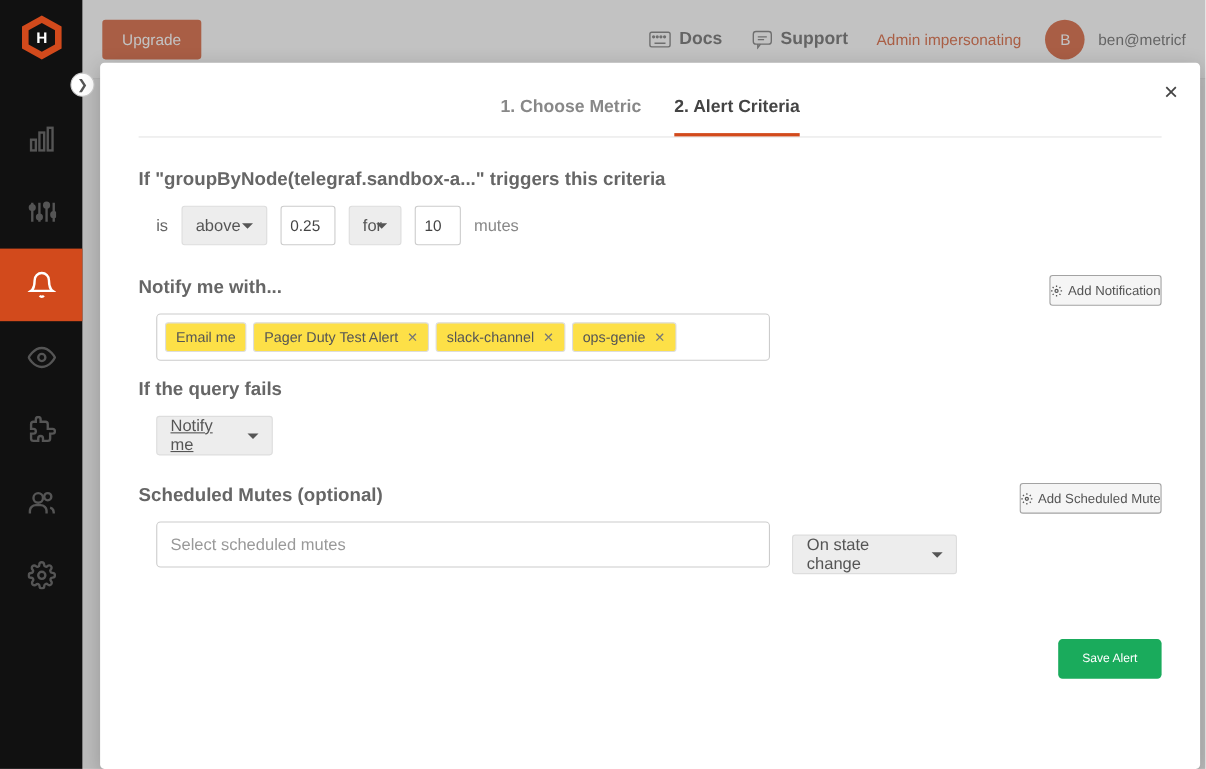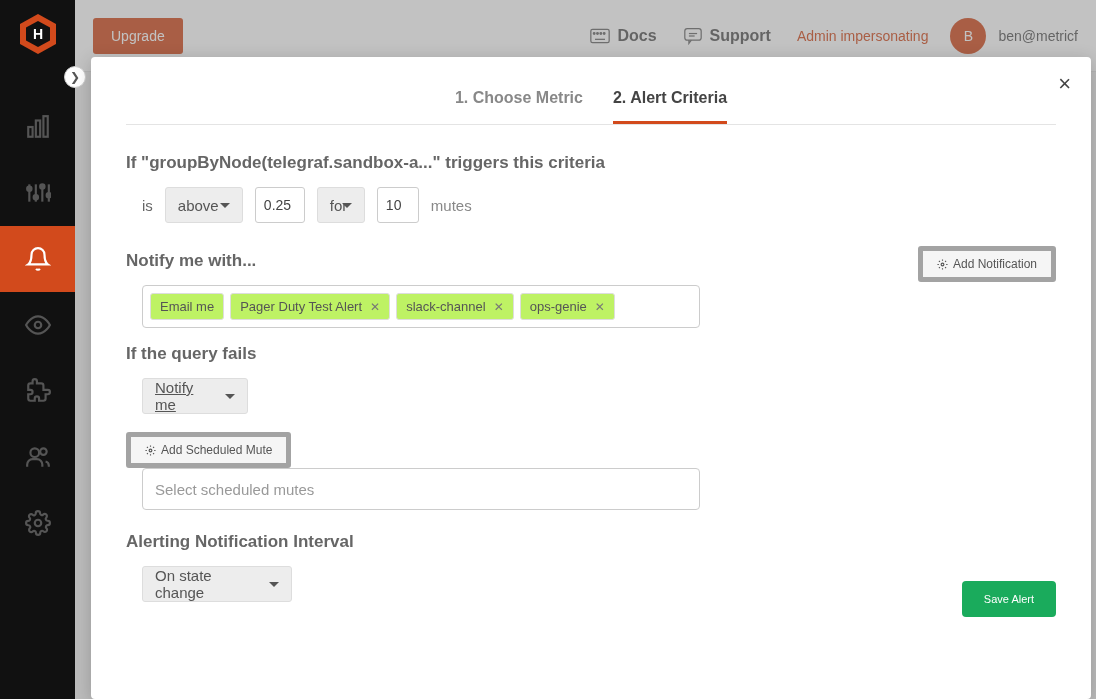--- a/index.html
+++ b/index.html
@@ -179,43 +179,43 @@
   color: #444;
 }
 .mins-label { color: #888; font-size: 15px; }
 
 
 .section-header {
   display: flex; justify-content: space-between; align-items: center;
 }
 .add-btn {
   background: #f5f5f5;
-  border: 5px solid #a3a3a3;
+  border: 1px solid #a3a3a3;
   border-radius: 3px;
-  padding: 6px 14px;
+  padding: 6px 0;
   font-size: 12px;
   color: #555;
   display: flex; align-items: center; gap: 5px;
   cursor: pointer;
 }
 .gear-mini {
   width: 11px; height: 11px;
   display: inline-block;
 }
 
 .tag-container {
   border: 1px solid #ccc;
   border-radius: 4px;
   padding: 7px;
   margin: 0 0 16px 16px;
   width: 558px;
   display: flex; flex-wrap: wrap; gap: 6px;
 }
 .tag {
-  background: #bef264;
+  background: #fde047;
   border: 1px solid #ddd;
   border-radius: 3px;
   padding: 5px 9px;
   font-size: 13px;
   color: #555;
   display: flex; align-items: center; gap: 8px;
 }
 .tag-x {
   cursor: pointer;
   font-size: 12px;
@@ -410,28 +410,28 @@
         <span class="tag-x">✕</span>
       </div>
     </div>
 
     <div class="query-fails-section">
       <div class="section-title">If the query fails</div>
       <div class="select-box select-notify">Notify me</div>
     </div>
 
     <div class="section-header">
+      <div class="section-title">Scheduled Mutes (optional)</div>
       <button class="add-btn">
         <svg class="gear-mini" viewBox="0 0 24 24" fill="none" stroke="#555" stroke-width="2.5">
             <circle cx="12" cy="12" r="3"></circle>
             <path d="M12 1v3M12 20v3M4.2 4.2l2.1 2.1M17.7 17.7l2.1 2.1M1 12h3M20 12h3M4.2 19.8l2.1-2.1M17.7 6.3l2.1-2.1"></path>
           </svg>
         <span>Add Scheduled Mute</span>
       </button>
     </div>
     <input class="mutes-input" placeholder="Select scheduled mutes" style="">
 
-    <div class="section-title" style="margin-top:22px">Alerting Notification Interval</div>
     <div class="select-box interval-select">On state change</div>
   </div>
 
   <button class="save-btn">Save Alert</button>
 </div>
 
 </body></html>

